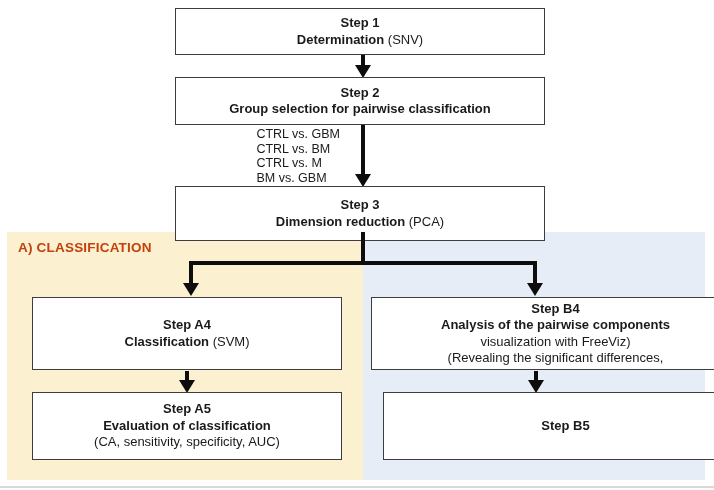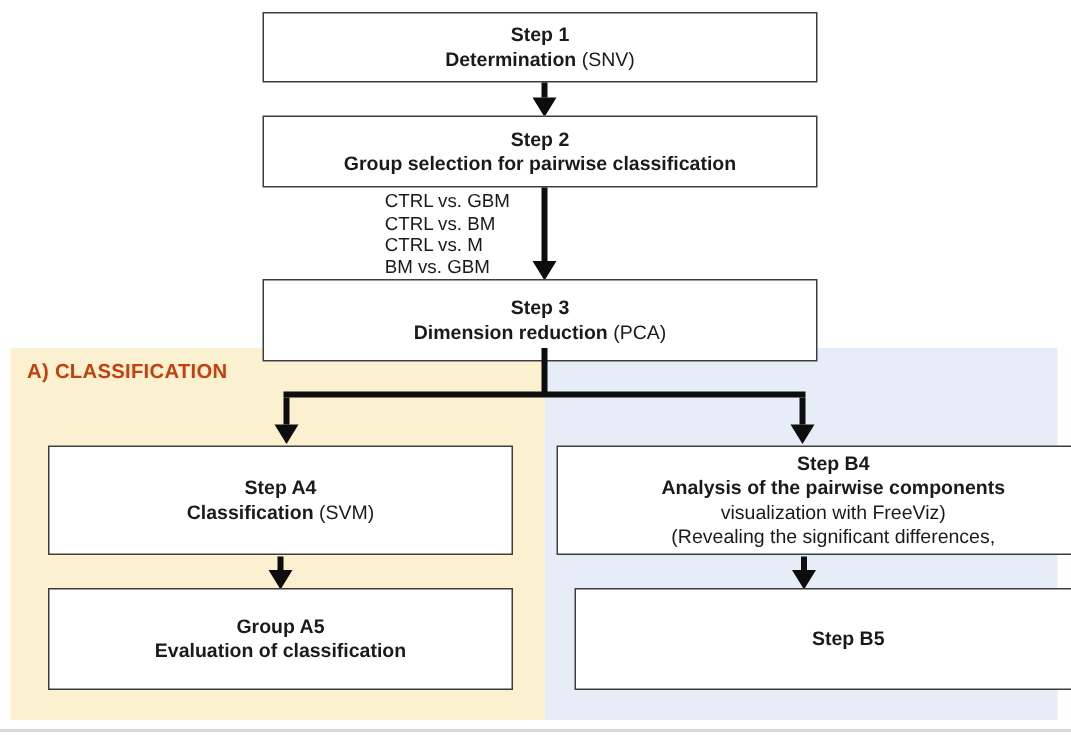--- a/index.html
+++ b/index.html
@@ -145,22 +145,23 @@
     <div class="b">Step A4</div>
     <div><span class="b">Classification</span> <span>(SVM)</span></div>
   </div>
 
   <div class="arrow arrow-a45">
       <div class="shaft"></div>
       <div class="head"></div>
     </div>
 
   <div class="box box-a5">
-    <div class="b">Group A5</div>
+    <div class="b">Step A5</div>
     <div class="b">Evaluation of classification</div>
+    <div>(CA, sensitivity, specificity, AUC)</div>
   </div>
 
   <div class="box box-b4">
     <div class="b">Step B4</div>
     <div class="b">Analysis of the pairwise components</div>
     <div>visualization with FreeViz)</div>
     <div>(Revealing the significant differences,</div>
   </div>
 
   <div class="arrow arrow-b45">

